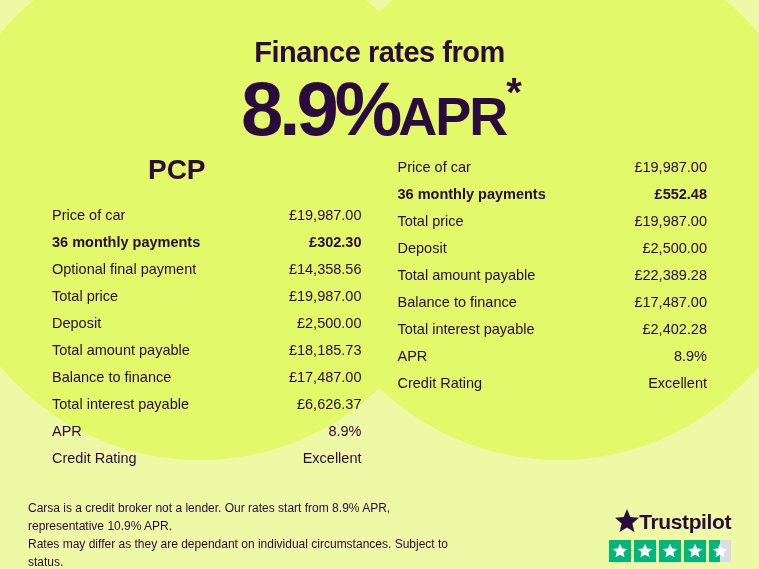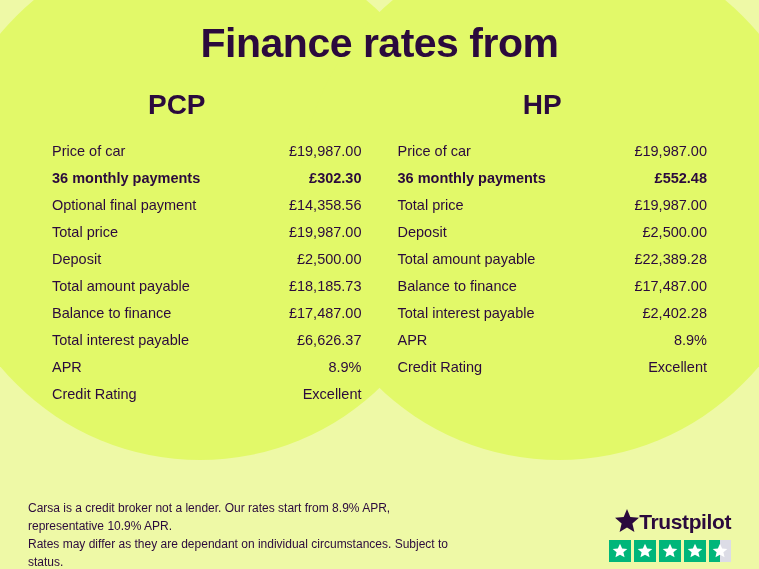--- a/index.html
+++ b/index.html
@@ -38,41 +38,41 @@
   .content {
     position: relative;
     z-index: 5;
     width: 759px;
     height: 569px;
   }
   .headline {
     text-align: center;
     color: #2b0a3d;
     font-weight: bold;
-    font-size: 41px;
+    font-size: 29px;
     letter-spacing: -0.5px;
-    padding-top: 22px;
+    padding-top: 37px;
     line-height: 1.05;
   }
   .bigrate {
     text-align: center;
     color: #2b0a3d;
     font-weight: bold;
     letter-spacing: -4px;
     line-height: 0.95;
     margin-top: 6px;
     white-space: nowrap;
   }
   .bigrate .num { font-size: 76px; }
   .bigrate .apr { font-size: 54px; letter-spacing: -2px; }
   .bigrate .star { font-size: 40px; vertical-align: top; }
 
   .columns {
     display: flex;
-    margin-top: 24px;
+    margin-top: 8px;
     padding: 0 34px;
   }
   .col { width: 50%; }
   .col-title {
     text-align: center;
     color: #2b0a3d;
     font-weight: bold;
     font-size: 28px;
     margin-bottom: 16px;
   }
@@ -137,20 +137,23 @@
 <body>
 
 <div class="canvas">
   <div class="blob blob-left"></div>
   <div class="blob blob-right"></div>
 
   <div class="content">
 
     <div class="headline">Finance rates from</div>
 
+    <div class="bigrate">
+      <span class="num">8.9%</span><span class="apr">APR</span><span class="star">*</span>
+    </div>
 
     <div class="columns">
 
       <div class="col col-pcp">
         <div class="col-title">PCP</div>
         <div class="rows">
           <div class="row">
             <span class="label">Price of car</span>
             <span class="value">£19,987.00</span>
           </div>
@@ -187,21 +190,20 @@
             <span class="value">8.9%</span>
           </div>
           <div class="row">
             <span class="label">Credit Rating</span>
             <span class="value">Excellent</span>
           </div>
         </div>
       </div>
 
       <div class="col col-hp">
-        <div class="col-title">HP</div>
         <div class="rows">
           <div class="row">
             <span class="label">Price of car</span>
             <span class="value">£19,987.00</span>
           </div>
           <div class="row bold">
             <span class="label">36 monthly payments</span>
             <span class="value">£552.48</span>
           </div>
           <div class="row">

